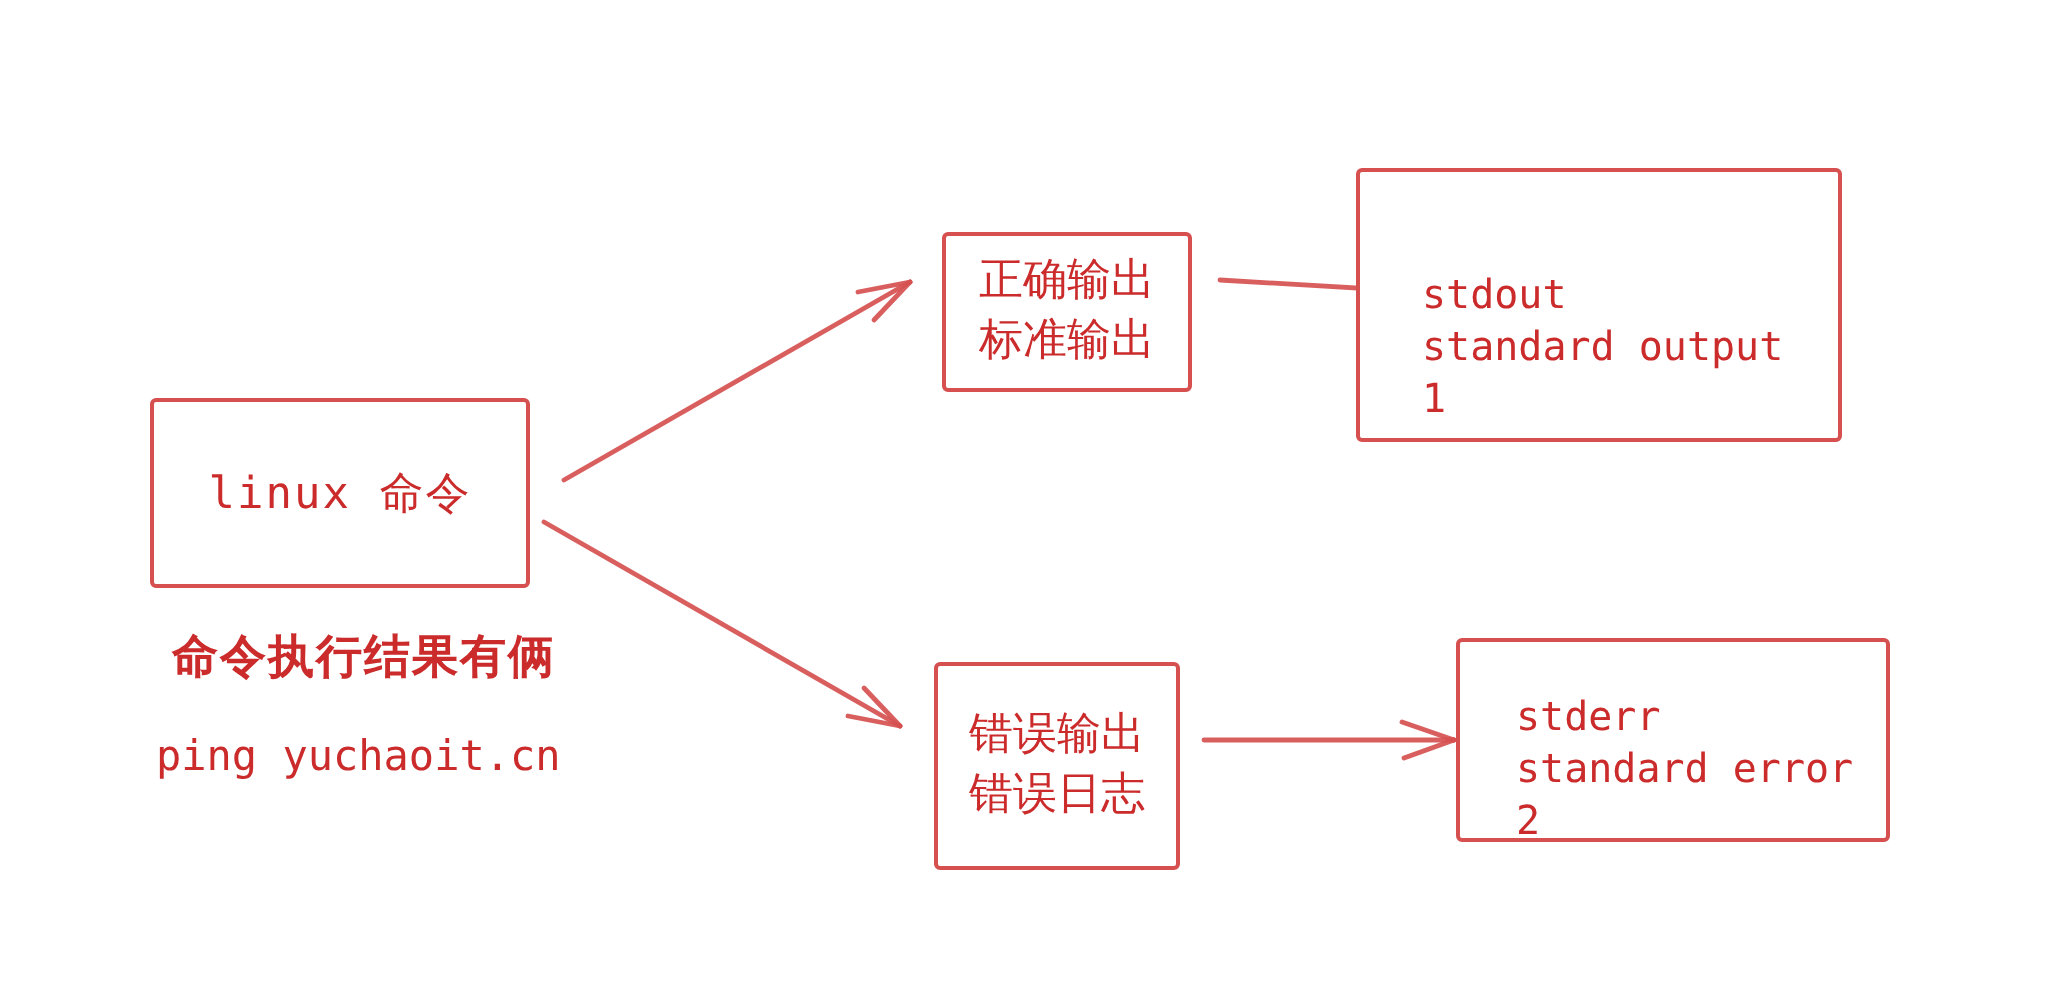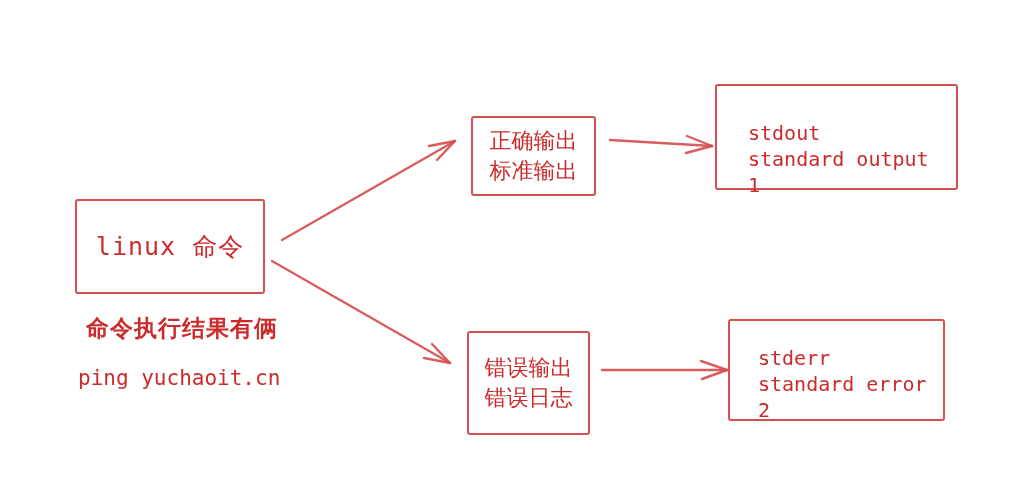--- a/index.html
+++ b/index.html
@@ -21,35 +21,35 @@
     border:2.5px solid var(--stroke);
     border-radius:3px;
     color:var(--ink);
     box-sizing:border-box;
     background:#ffffff;
   }
   .node-linux{
     left:75px;top:199px;width:190px;height:95px;
     display:flex;align-items:center;justify-content:center;
     font-family:"DejaVu Sans Mono",monospace;
-    font-size:25px;letter-spacing:1px;
+    font-size:22px;letter-spacing:1px;
   }
   .node-correct{
     left:471px;top:100px;width:125px;height:80px;
     display:flex;flex-direction:column;align-items:center;justify-content:center;
     font-size:22px;line-height:30px;margin-top:16px;
   }
   .node-error{
     left:467px;top:331px;width:123px;height:104px;
     display:flex;flex-direction:column;align-items:center;justify-content:center;
     font-size:22px;line-height:30px;
   }
   .node-stdout{
-    left:715px;top:84px;width:243px;height:106px;
-    padding:34px 0 0 31px;
+    left:678px;top:84px;width:243px;height:137px;
+    padding:48px 0 0 31px;
     font-family:"DejaVu Sans Mono",monospace;
     font-size:20px;line-height:26px;
   }
   .node-stderr{
     left:728px;top:319px;width:217px;height:102px;
     padding:24px 0 0 28px;
     font-family:"DejaVu Sans Mono",monospace;
     font-size:20px;line-height:26px;
   }
   .caption-zh{

